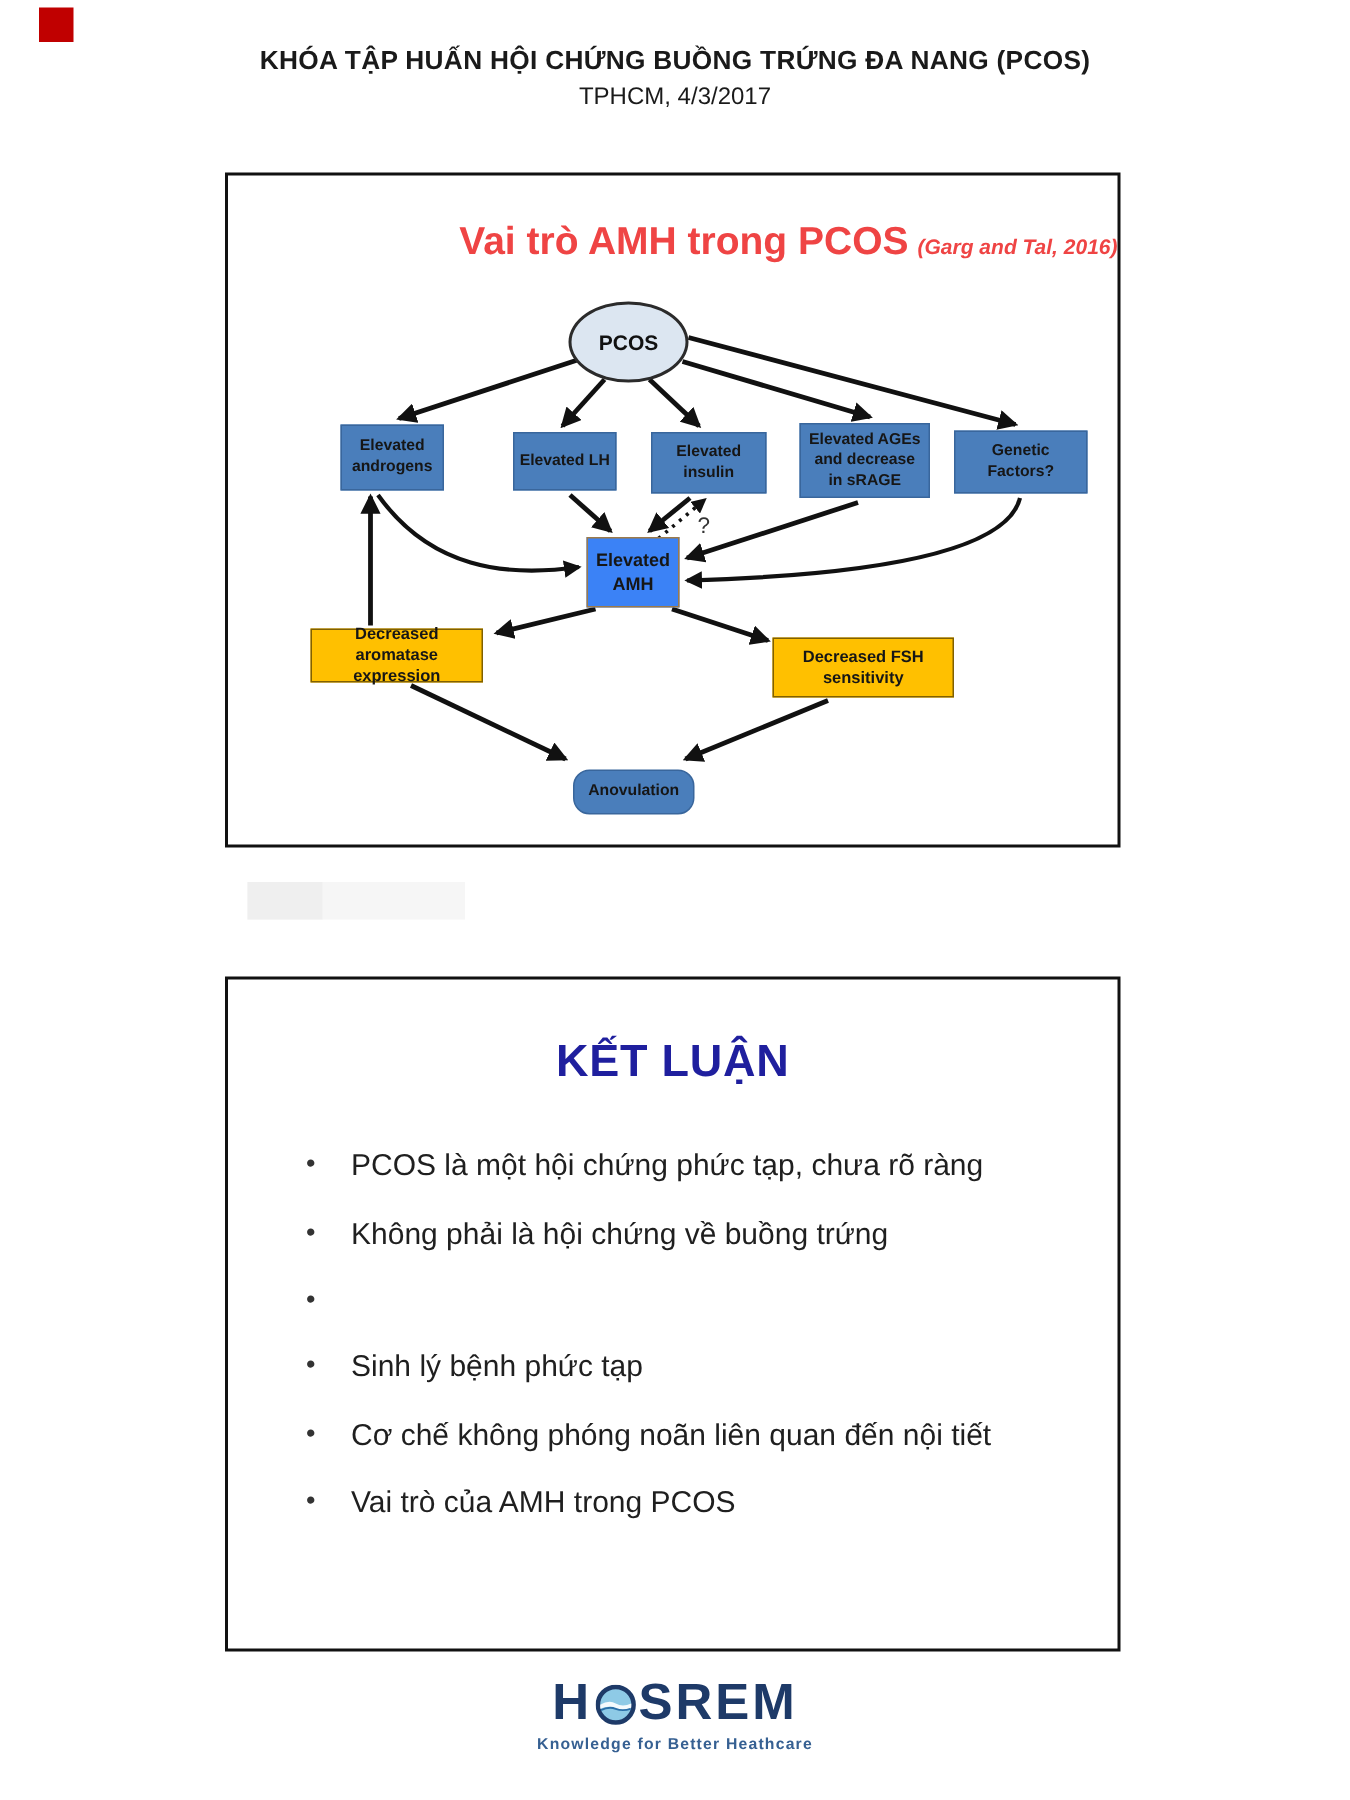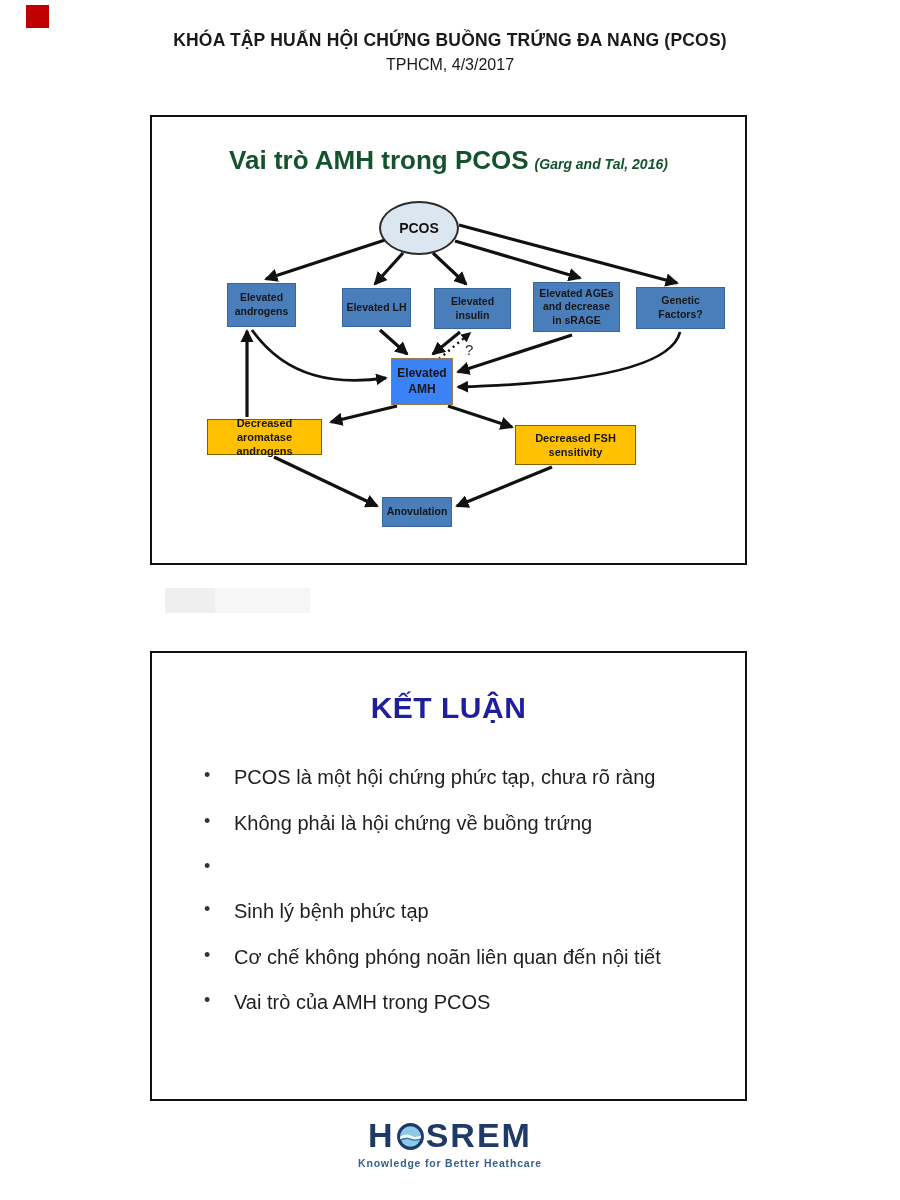--- a/index.html
+++ b/index.html
@@ -15,21 +15,21 @@
   .page-header { left:0; top:30px; width:900px; text-align:center; color:#1a1a1a; }
   .page-header .h1 { font-size:17.5px; font-weight:bold; letter-spacing:.2px; }
   .page-header .h2 { font-size:16px; margin-top:5px; font-weight:normal; }
 
   
   .slide { left:150px; width:597px; height:450px; border:2px solid #111; background:#fff; }
   .slide1 { top:115px; }
   .slide2 { top:651px; }
 
   
-  .s1-title { left:0; top:28px; width:100%; text-align:center; color:#14532d; white-space:nowrap; }
+  .s1-title { left:0; top:28px; width:100%; text-align:right; color:#ef4444; white-space:nowrap; }
   .s1-title .main { font-size:26px; font-weight:bold; }
   .s1-title .cite { font-size:14px; font-style:italic; font-weight:600; margin-left:6px; }
 
   
   .node { position:absolute; display:flex; align-items:center; justify-content:center;
     text-align:center; font-weight:bold; color:#161616; line-height:1.3; padding:2px 3px; }
   .node.factor { background:#4a7ebb; border:1px solid #39669c; font-size:10.5px; }
   .node.amh    { background:#3b82f6; border:1.5px solid #9c7a4a; font-size:12px; }
   .node.outcome{ background:#ffc000; border:1.5px solid #806000; font-size:11px; }
   .ellipse { position:absolute; left:227px; top:84px; width:80px; height:54px;
@@ -38,21 +38,21 @@
     font-weight:bold; font-size:14px; color:#111; }
 
   .n-androgens { left:75px;  top:166px; width:69px; height:44px; }
   .n-lh        { left:190px; top:171px; width:69px; height:39px; }
   .n-insulin   { left:282px; top:171px; width:77px; height:41px; }
   .n-ages      { left:381px; top:165px; width:87px; height:50px; font-size:10px; }
   .n-genetic   { left:484px; top:170px; width:89px; height:42px; }
   .n-amh       { left:239px; top:241px; width:62px; height:47px; }
   .n-aromatase { left:55px;  top:302px; width:115px; height:36px; }
   .n-fsh       { left:363px; top:308px; width:121px; height:40px; }
-  .n-anov      { left:230px; top:380px; width:70px;  height:30px; }
+  .n-anov      { left:230px; top:396px; width:81px;  height:30px;border-radius:11px; }
 
   .arrows { position:absolute; left:0; top:0; width:597px; height:450px; pointer-events:none; }
 
   
   .scan-artifact { left:165px; top:588px; width:145px; height:25px; background:#f6f6f6; }
   .scan-artifact .inner { position:absolute; left:0; top:0; width:50px; height:25px; background:#efefef; }
 
   
   .s2-title { left:0; top:38px; width:100%; text-align:center; color:#1f1f9e;
     font-size:30px; font-weight:bold; letter-spacing:.5px; }
@@ -113,21 +113,21 @@
     <text x="313" y="238" font-size="15" fill="#333" font-family="Liberation Sans, sans-serif">?</text>
   </svg>
 
   <div class="ellipse">PCOS</div>
   <div class="node factor n-androgens">Elevated androgens</div>
   <div class="node factor n-lh">Elevated LH</div>
   <div class="node factor n-insulin">Elevated insulin</div>
   <div class="node factor n-ages">Elevated AGEs and decrease in sRAGE</div>
   <div class="node factor n-genetic">Genetic Factors?</div>
   <div class="node amh n-amh">Elevated AMH</div>
-  <div class="node outcome n-aromatase">Decreased aromatase androgens</div>
+  <div class="node outcome n-aromatase">Decreased aromatase expression</div>
   <div class="node outcome n-fsh">Decreased FSH sensitivity</div>
   <div class="node factor n-anov">Anovulation</div>
 </div>
 
 <div class="abs scan-artifact">
     <div class="inner"></div>
   </div>
 
 <div class="abs slide slide2">
   <div class="abs s2-title">KẾT LUẬN</div>

